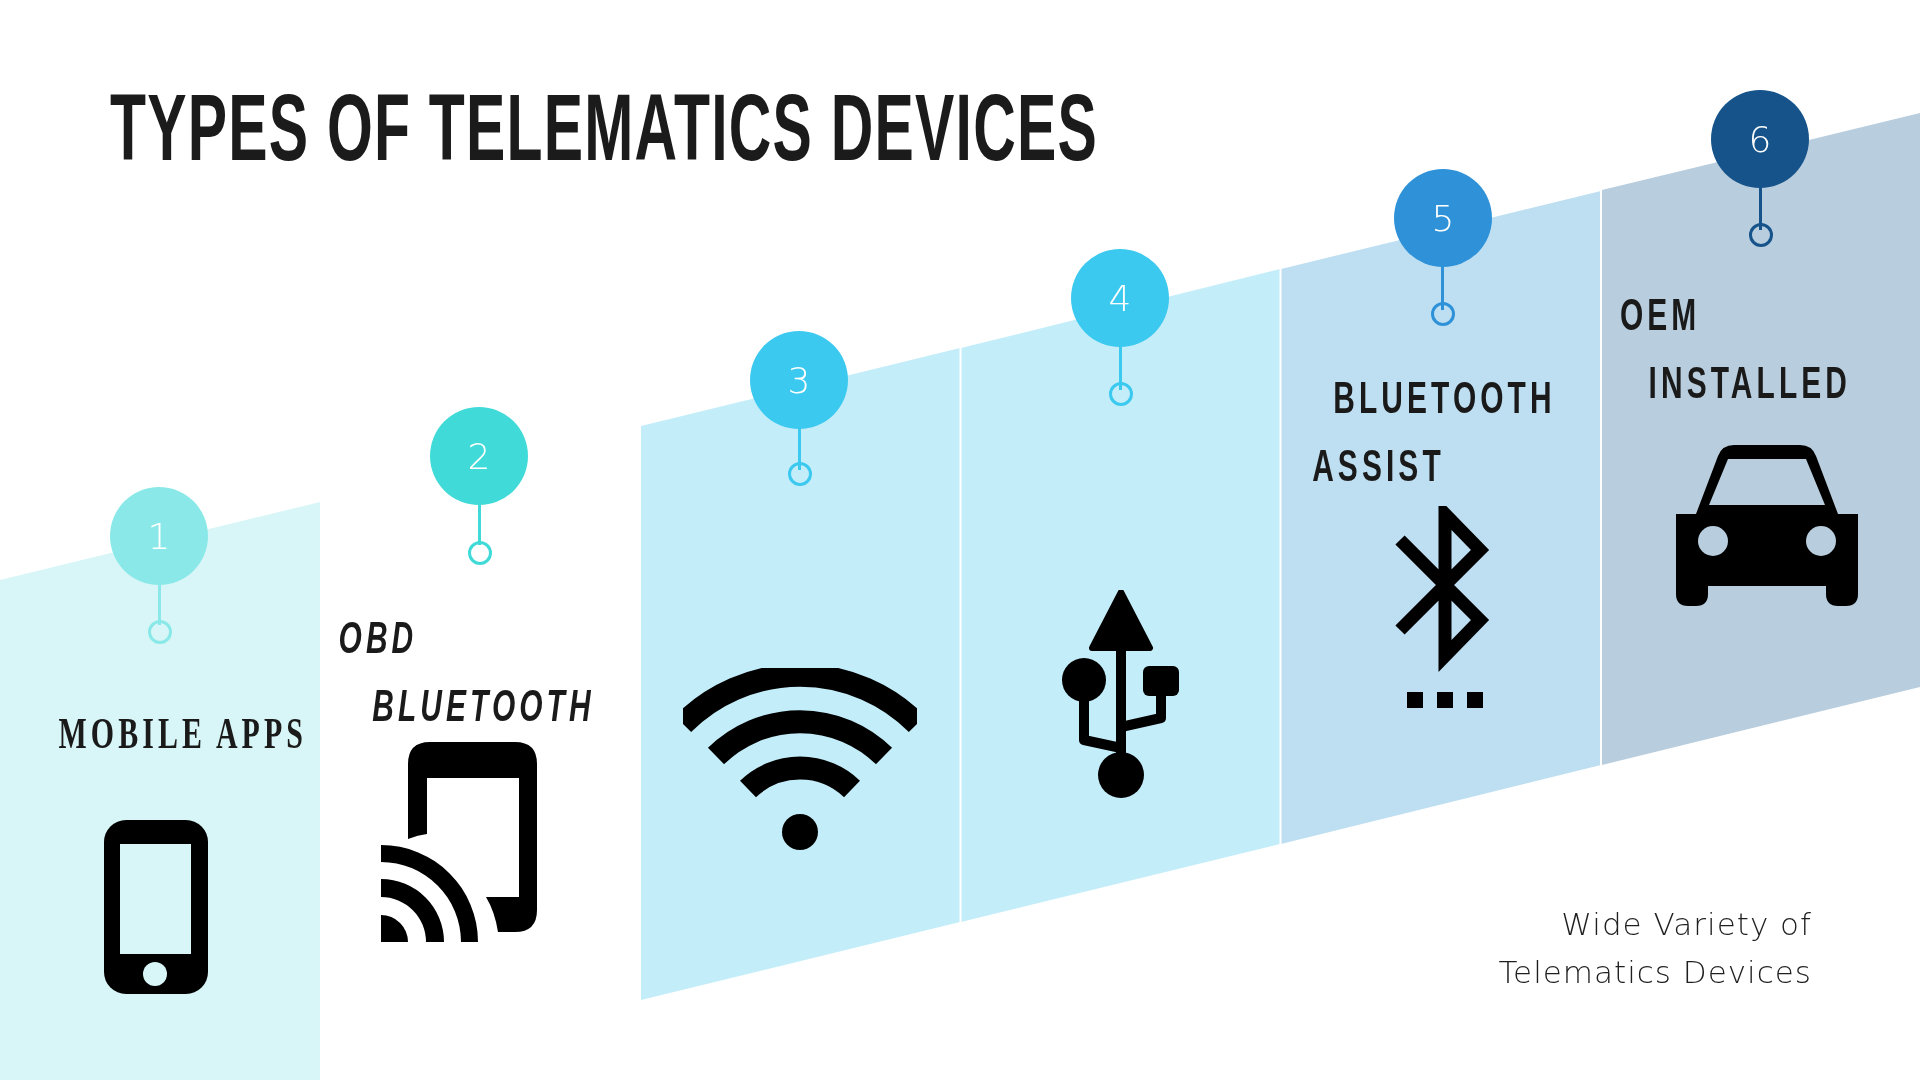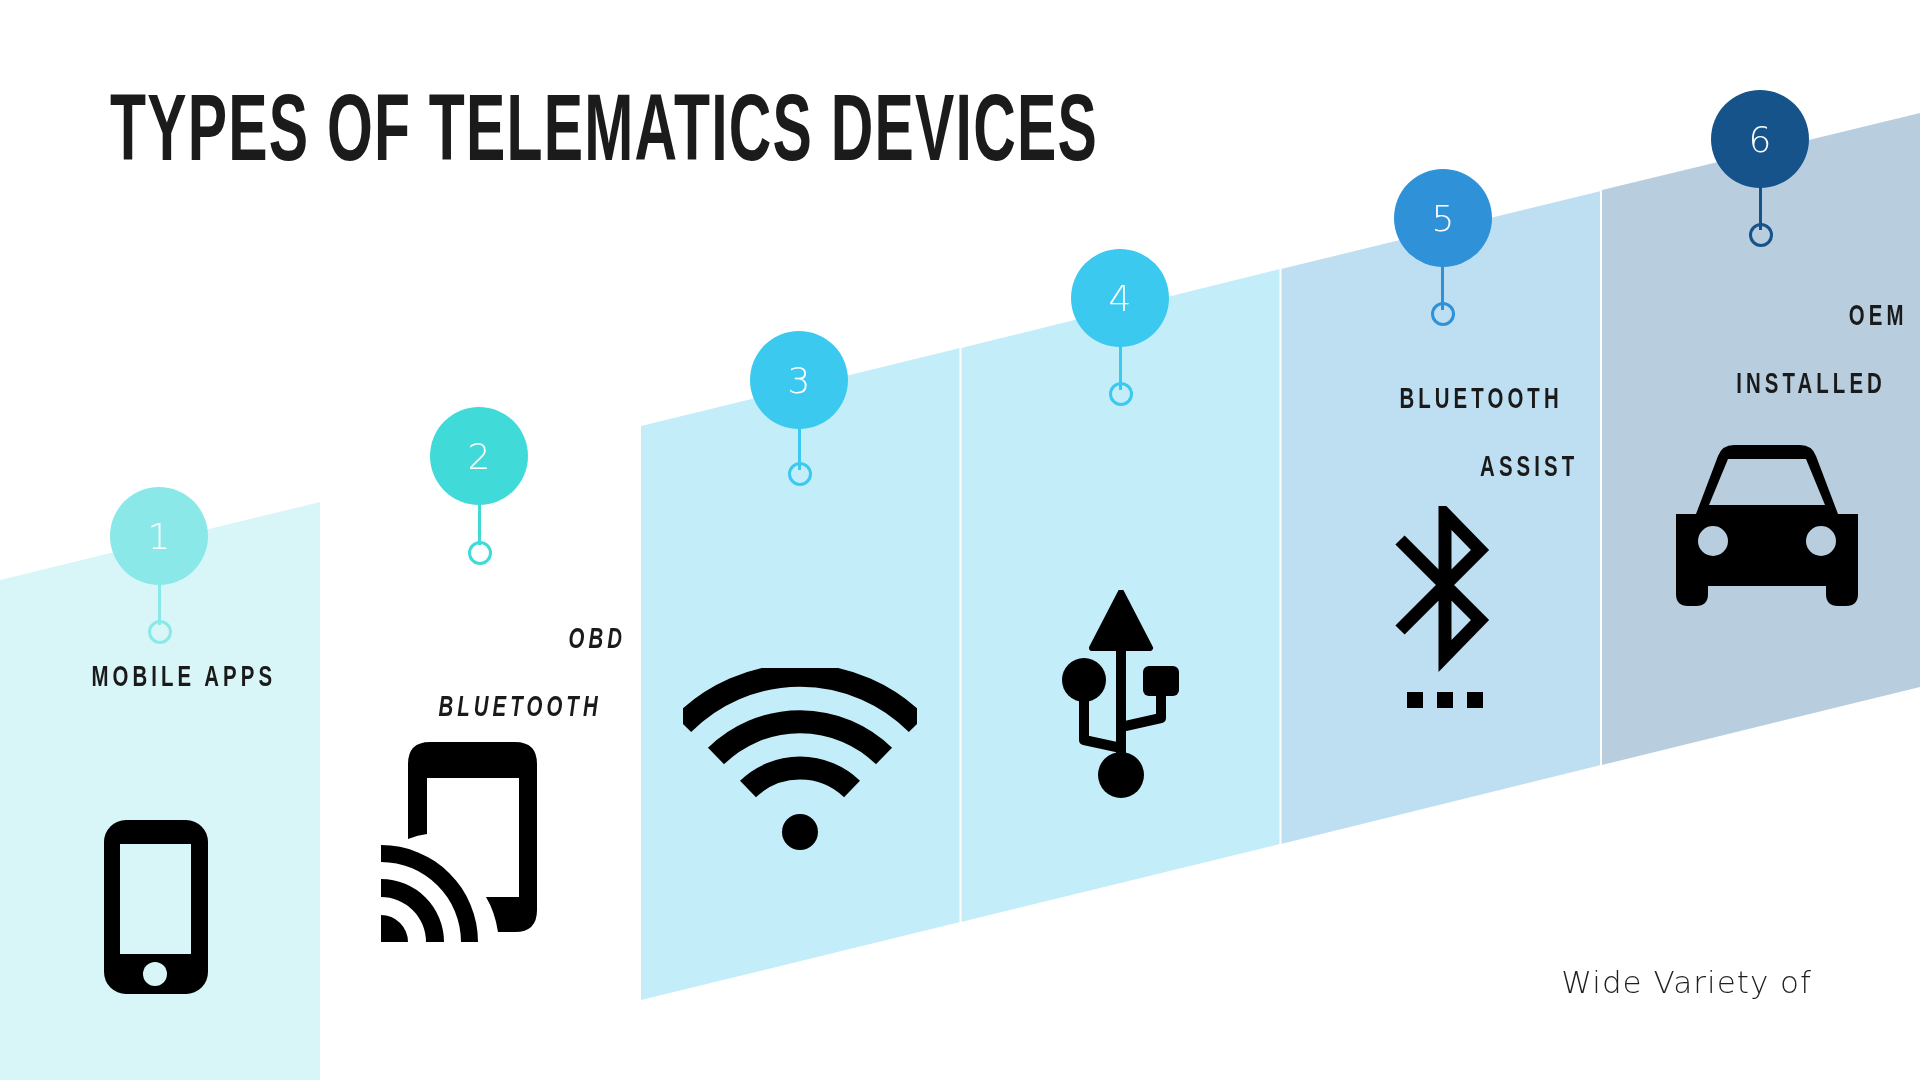--- a/index.html
+++ b/index.html
@@ -23,29 +23,29 @@
       display: flex; align-items: center; justify-content: center;
       color: #ffffff; font-family: "DejaVu Sans", sans-serif; font-weight: 300;
       font-size: 36px;
     }
     .stem { position: absolute; width: 3px; }
     .ring {
       position: absolute; width: 18px; height: 18px; border-radius: 50%;
       border: 3.5px solid; box-sizing: content-box; background: transparent;
     }
     .label {
-      position: absolute; left: 0; width: 320px; text-align: right;
+      position: absolute; left: 0; width: 320px; text-align: left;
       font-family: "Liberation Sans", sans-serif; font-weight: 700;
-      font-size: 30px; line-height: 68px; color: #1a1a1a;
+      font-size: 44px; line-height: 68px; color: #1a1a1a;
       letter-spacing: 6px;
     }
     .label span { display: inline-block; transform: scaleX(0.68); white-space: nowrap; }
     .icon { position: absolute; }
     .subtitle {
-      position: absolute; right: 108px; top: 958px; text-align: right;
+      position: absolute; right: 108px; top: 900px; text-align: right;
       font-family: "DejaVu Sans", sans-serif; font-size: 31px; line-height: 48px;
       color: #1f1f1f; letter-spacing: 1px; font-weight: 300;
     }
   </style>
 </head>
 <body>
 
 <svg id="bg" viewBox="0 0 1920 1080" xmlns="http://www.w3.org/2000/svg">
 
   <polygon points="0,580 320,502 320,1080 0,1080" fill="#d8f6f7"></polygon>
@@ -62,21 +62,21 @@
   <line x1="1280.5" y1="260" x2="1280.5" y2="846" stroke="#ffffff" stroke-width="2"></line>
   <line x1="1601" y1="180" x2="1601" y2="768" stroke="#ffffff" stroke-width="2"></line>
 </svg>
 
 <div class="title">TYPES OF TELEMATICS DEVICES</div>
 
 <div class="col" style="left:0; top:0; height:1080px;">
   <div class="stem" style="left:157.5px; top:570px; height:55px; background:#8ae9e8;"></div>
   <div class="badge" style="left:110px; top:487px; background:#8ae9e8;">1</div>
   <div class="ring" style="left:147.5px; top:620px; border-color:#8ae9e8;"></div>
-  <div class="label" style="top:642px;">
+  <div class="label" style="top:700px;font-family:Liberation Serif, serif;">
     <span>MOBILE APPS</span>
   </div>
   <svg class="icon" style="left:104px; top:820px;" width="104" height="174" viewBox="0 0 104 174">
     <rect x="0" y="0" width="104" height="174" rx="22" fill="#000"></rect>
     <rect x="16" y="24" width="71" height="110" fill="#d8f6f7"></rect>
     <circle cx="51" cy="154" r="12" fill="#d8f6f7"></circle>
   </svg>
 </div>
 
 <div class="col" style="left:320px; top:0; height:1080px;">
@@ -149,13 +149,14 @@
   <svg class="icon" style="left:75px; top:444px;" width="182" height="162" viewBox="0 0 182 162">
     <path d="M 20 70 L 42 12 Q 46 1 58 1 L 124 1 Q 136 1 140 12 L 162 70 L 182 70 L 182 150 Q 182 162 170 162 L 162 162 Q 150 162 150 150 L 150 142 L 32 142 L 32 150 Q 32 162 20 162 L 12 162 Q 0 162 0 150 L 0 70 Z" fill="#000"></path>
     <path d="M 33 61 L 52 15 L 130 15 L 149 61 Z" fill="#b8cddd"></path>
     <circle cx="37" cy="97" r="15" fill="#b8cddd"></circle>
     <circle cx="145" cy="97" r="15" fill="#b8cddd"></circle>
   </svg>
 </div>
 
 <div class="subtitle">
   <div>Wide Variety of</div>
+  <div>Telematics Devices</div>
 </div>
 
 </body></html>

